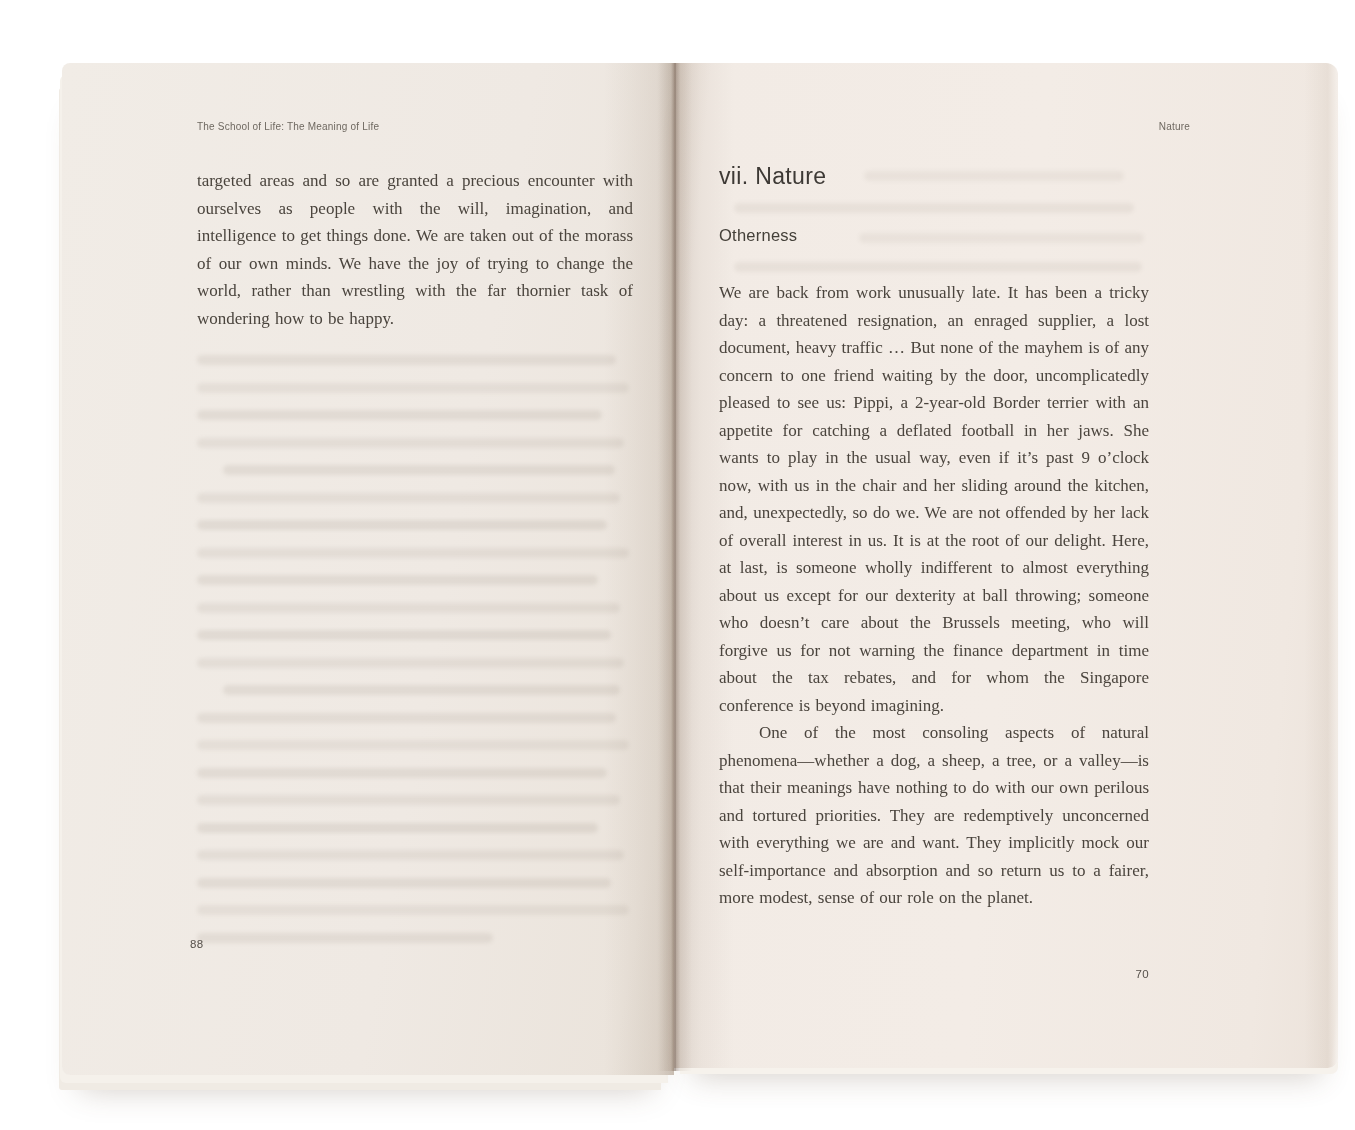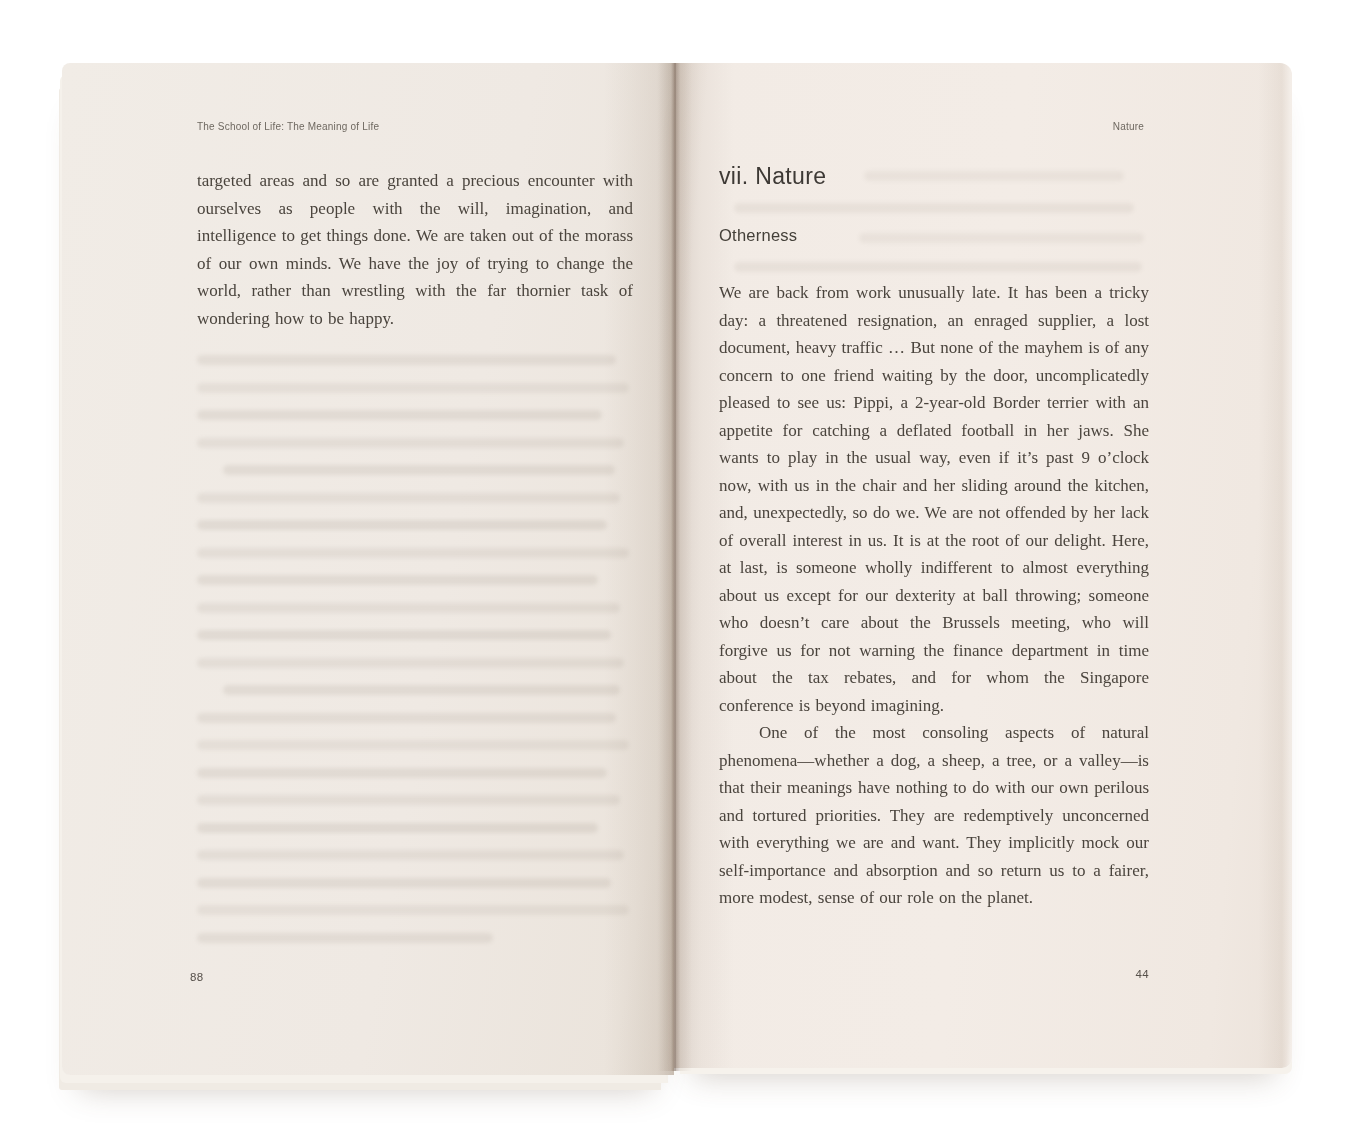--- a/index.html
+++ b/index.html
@@ -16,20 +16,21 @@
     background:linear-gradient(100deg,#f1ece6 0%,#efe9e3 60%,#ebe4dc 92%,#e6ded5 100%);
     border-radius:8px 0 0 8px;
     box-shadow:-4px 10px 0 -2px #f5f1eb,-8px 20px 0 -5px #f0ebe4,-2px 34px 30px -20px rgba(90,70,50,.28);
     height:1012px;
   }
   .page-right{
     left:612px;width:618px;
     background:linear-gradient(95deg,#e9e0d8 0%,#f2ebe5 5%,#f3ece6 50%,#f0e8e1 88%,#ece3db 99%,#f3ede7 100%);
     border-radius:0 12px 10px 0;
     box-shadow:3px 9px 0 -3px #f6f2ec,1px 28px 28px -18px rgba(90,70,50,.24);
+    padding-left:46px;
   }
   .spine{
     position:absolute;left:596px;top:0;width:34px;height:1008px;z-index:5;pointer-events:none;
     background:linear-gradient(90deg,rgba(120,95,70,0) 0%,rgba(120,95,70,.14) 38%,rgba(92,66,48,.38) 48%,rgba(74,52,38,.55) 50%,rgba(92,66,48,.30) 53%,rgba(120,95,70,.10) 66%,rgba(120,95,70,0) 100%);
   }
   .gutter-shade-left{
     position:absolute;right:0;top:0;width:70px;height:100%;pointer-events:none;
     background:linear-gradient(to right,rgba(110,85,60,0),rgba(110,85,60,.10) 75%,rgba(95,70,50,.20) 100%);
   }
   .gutter-shade-right{
@@ -58,21 +59,21 @@
   .section-heading{
     position:absolute;left:45px;top:163px;margin:0;font-size:16.5px;font-weight:400;
     color:#444039;letter-spacing:.015em;
   }
   .right-body{position:absolute;left:45px;top:216px;width:430px;}
   .right-body p{margin:0;}
   .right-body p + p{text-indent:40px;}
   .page-number{
     position:absolute;font-size:11.5px;color:#56504a;letter-spacing:.03em;
   }
-  .pn-left{left:128px;top:908px;}
+  .pn-left{left:128px;top:875px;}
   .pn-right{left:45px;top:905px;width:430px;text-align:right;}
   .ghost{position:absolute;pointer-events:none;}
   .ghost-stack{left:135px;top:292px;width:436px;display:flex;flex-direction:column;gap:17.5px;}
   .gl{height:10px;border-radius:5px;background:#8b7e71;filter:blur(2px);}
   .rgl{position:absolute;height:10px;border-radius:5px;background:#8b7e71;filter:blur(2.2px);}
 </style>
 </head>
 <body>
 
 <div class="book">
@@ -122,20 +123,20 @@
     <div class="rgl" style="top:108px;left:190px;width:260px;opacity:.09"></div>
     <div class="rgl" style="top:140px;left:60px;width:400px;opacity:.10"></div>
     <div class="rgl" style="top:170px;left:185px;width:285px;opacity:.09"></div>
     <div class="rgl" style="top:199px;left:60px;width:408px;opacity:.10"></div>
 
     <div class="body-copy right-body">
       <p>We are back from work unusually late. It has been a tricky day: a threatened resignation, an enraged supplier, a lost document, heavy traffic … But none of the mayhem is of any concern to one friend waiting by the door, uncomplicatedly pleased to see us: Pippi, a 2-year-old Border terrier with an appetite for catching a deflated football in her jaws. She wants to play in the usual way, even if it’s past 9 o’clock now, with us in the chair and her sliding around the kitchen, and, unexpectedly, so do we. We are not offended by her lack of overall interest in us. It is at the root of our delight. Here, at last, is someone wholly indifferent to almost everything about us except for our dexterity at ball throwing; someone who doesn’t care about the Brussels meeting, who will forgive us for not warning the finance department in time about the tax rebates, and for whom the Singapore conference is beyond imagining.</p>
       <p>One of the most consoling aspects of natural phenomena—whether a dog, a sheep, a tree, or a valley—is that their meanings have nothing to do with our own perilous and tortured priorities. They are redemptively unconcerned with everything we are and want. They implicitly mock our self-importance and absorption and so return us to a fairer, more modest, sense of our role on the planet.</p>
     </div>
 
-    <div class="page-number pn-right">44</div>
+    <div class="page-number pn-right">70</div>
 
     <div class="gutter-shade-right"></div>
     <div class="foredge-shade"></div>
   </div>
 
   <div class="spine"></div>
 </div>
 
 </body></html>

